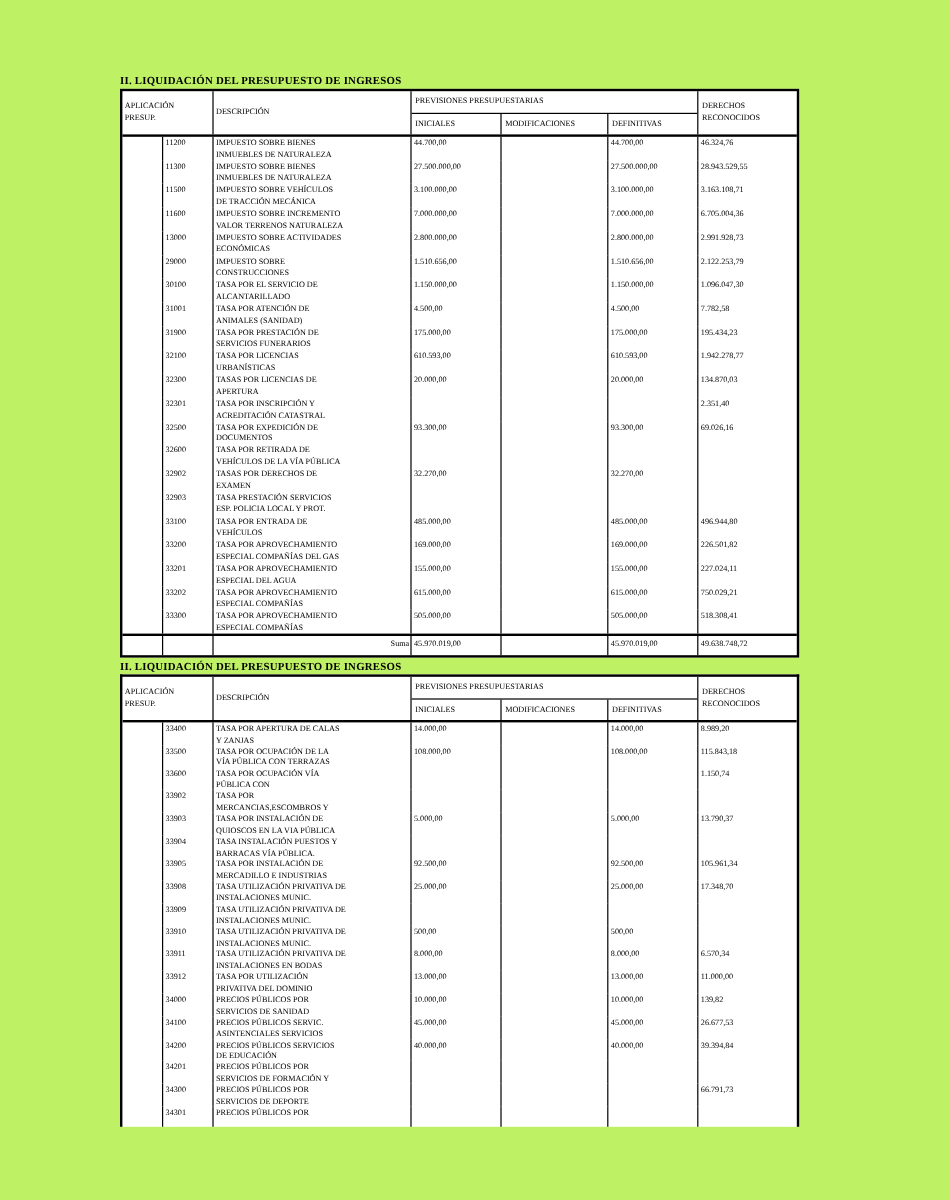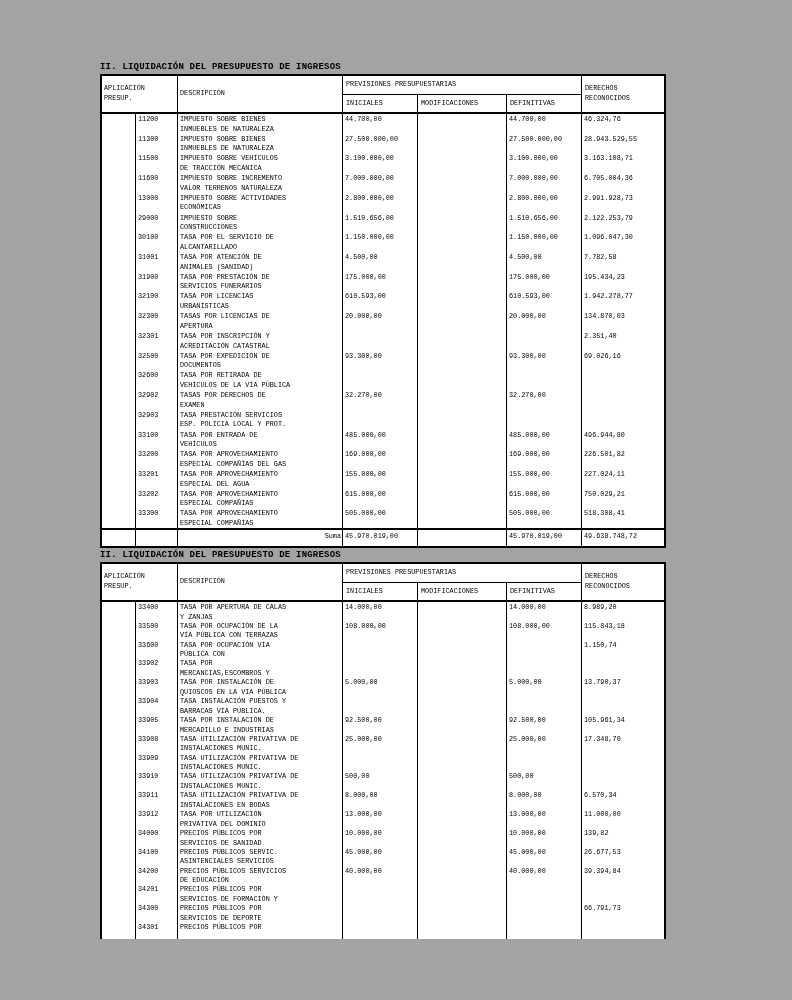--- a/index.html
+++ b/index.html
@@ -1,17 +1,17 @@
 <!DOCTYPE html>
 <html><head>
 <meta charset="utf-8">
 <style>
   html,body{margin:0;padding:0;background:#ffffff;}
-  .page{position:relative;width:792px;height:1000px;background:#a3a3a3;overflow:hidden;
-        font-family:Liberation Mono, monospace;color:#000;}
+  .page{position:relative;width:792px;height:1000px;background:#bef264;overflow:hidden;
+        font-family:Liberation Serif, serif;color:#000;}
   .section{position:absolute;left:100px;width:566px;}
   .sec1{top:62px;}
   .sec2{top:550px;}
   .sec-title{font-size:9px;font-weight:bold;letter-spacing:.2px;height:12px;white-space:nowrap;}
   .tbl{border:2px solid #000;background:#fff;box-sizing:border-box;width:566px;font-size:6.8px;line-height:9.6px;}
   .tbl-cut{border-bottom:none;height:377px;overflow:hidden;}
   
   .thead{display:grid;grid-template-columns:76px 165px 239px 1fr;height:38px;border-bottom:2px solid #000;box-sizing:border-box;}
   .thead>div{box-sizing:border-box;}
   .h-apl,.h-desc{border-right:1px solid #000;display:flex;align-items:center;padding:1px 2px;white-space:pre-line;}

